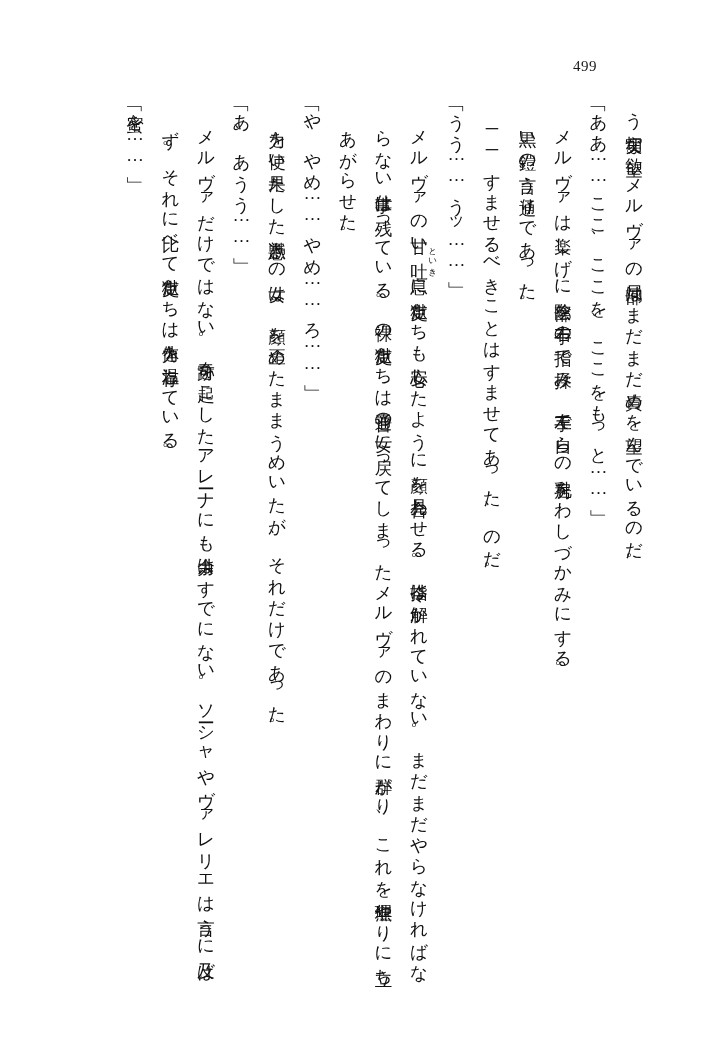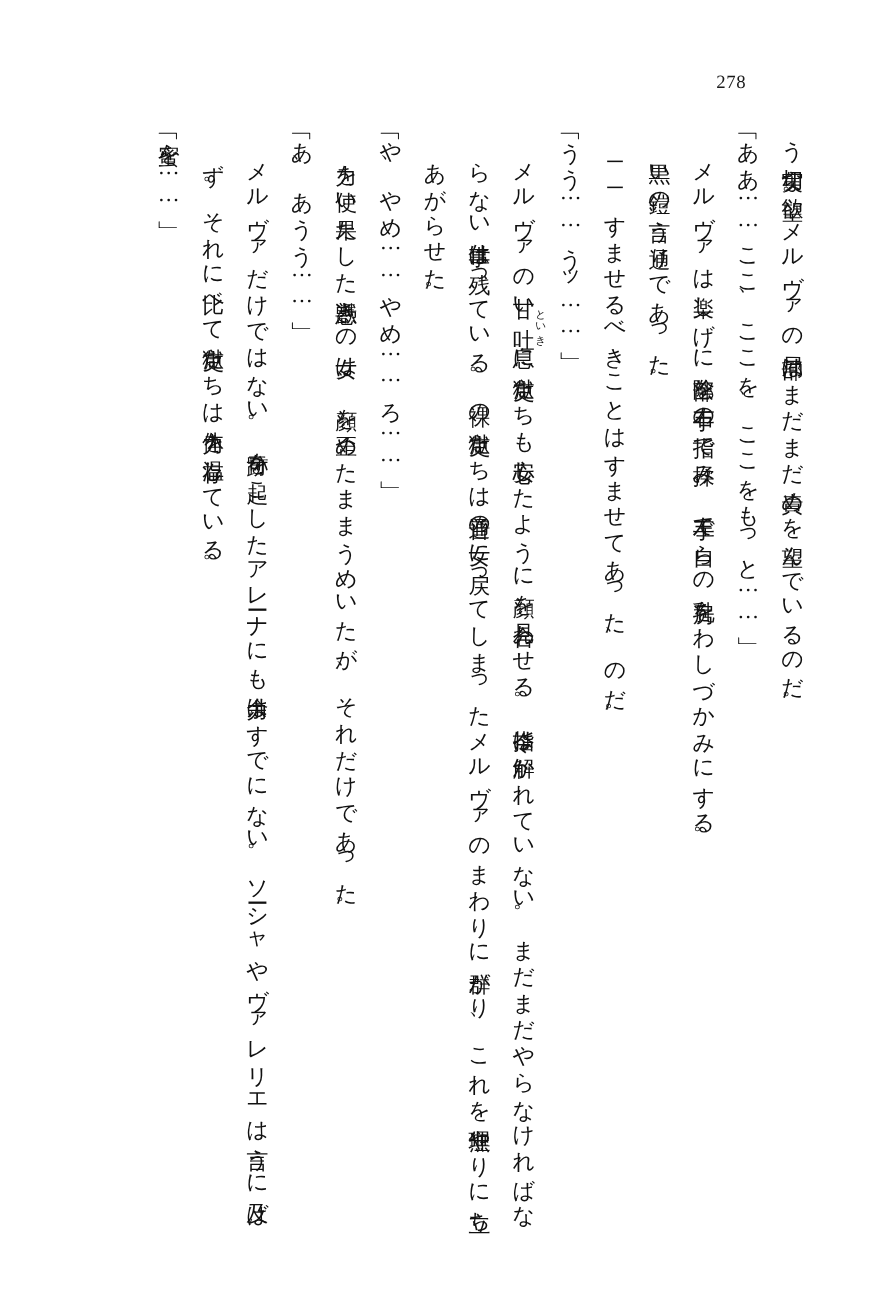--- a/index.html
+++ b/index.html
@@ -56,21 +56,21 @@
     font-size: 8.5px;
     letter-spacing: 0;
     line-height: 1;
   }
 </style>
 </head>
 <body>
 
 <div class="page">
 
-  <div class="page-number">278</div>
+  <div class="page-number">499</div>
 
   <div class="body-text">
     <p>う切実な欲望。メルヴァの局部はまだまだ責めを望んでいるのだ。</p>
     <p>「ああ……ここ、ここを、ここをもっと……」</p>
     <p class="indent">メルヴァは楽しげに陰部を右手の指で揉み、左手で自らの乳房をわしづかみにする。</p>
     <p class="indent">黒い鎧の言う通りであった。</p>
     <p class="indent">──すませるべきことはすませてあった、のだ。</p>
     <p>「うう……うッ……」</p>
     <p class="indent"><span>メルヴァの甘い</span><ruby><span>吐息</span><rt>といき</rt></ruby><span>に獄吏たちも安心したように顔を見合わせる。指令は解かれていない。まだまだやらなければならない仕事は残っている。裸の獄吏たちは普通の女に戻ってしまったメルヴァのまわりに群がり、これを無理やりに立ちあがらせた。</span></p>
     <p>「や、やめ……やめ……ろ……」</p>

